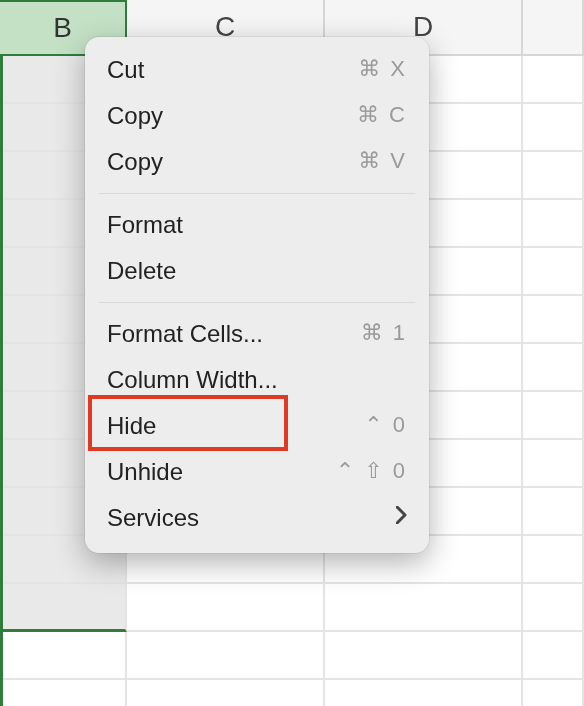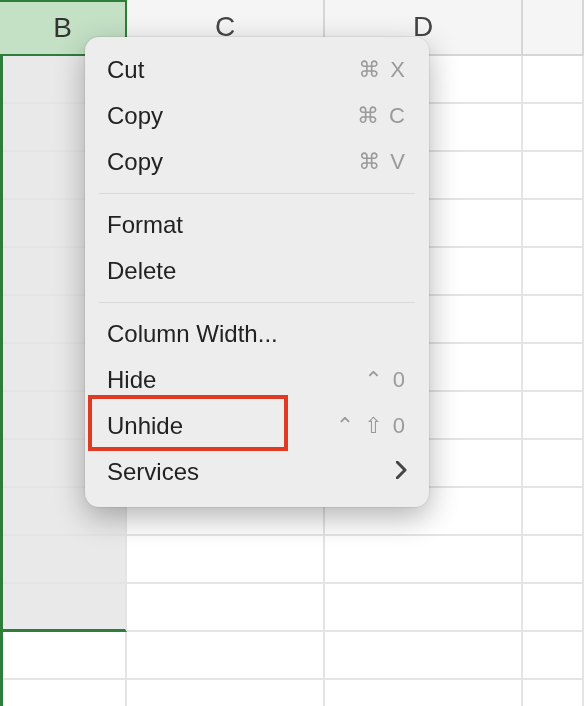--- a/index.html
+++ b/index.html
@@ -93,21 +93,21 @@
     top: 37px;
     width: 344px;
     background: #eeeded;
     border-radius: 14px;
     box-shadow: 0 10px 30px rgba(0,0,0,0.30), 0 0 0 1px rgba(0,0,0,0.06);
     padding: 10px 0 12px 0;
     box-sizing: border-box;
   }
   .menu-item {
     display: flex;
-    align-items: center;
+    align-items: flex-start;
     justify-content: space-between;
     padding: 8px 22px 8px 22px;
     font-size: 24px;
     color: #222;
     line-height: 1.25;
   }
   .menu-item .label {
     flex: 1;
   }
   .menu-item .shortcut {
@@ -261,20 +261,24 @@
     <div class="menu-item">
       <span class="label">Format</span>
     </div>
     <div class="menu-item">
       <span class="label">Delete</span>
     </div>
 
     <div class="menu-sep"></div>
 
     <div class="menu-item">
+      <span class="label">Format Cells...</span>
+      <span class="shortcut">⌘ 1</span>
+    </div>
+    <div class="menu-item">
       <span class="label">Column Width...</span>
     </div>
     <div class="menu-item">
       <span class="label">Hide</span>
       <span class="shortcut">⌃ 0</span>
     </div>
     <div class="menu-item">
       <span class="label">Unhide</span>
       <span class="shortcut">⌃ ⇧ 0</span>
     </div>

